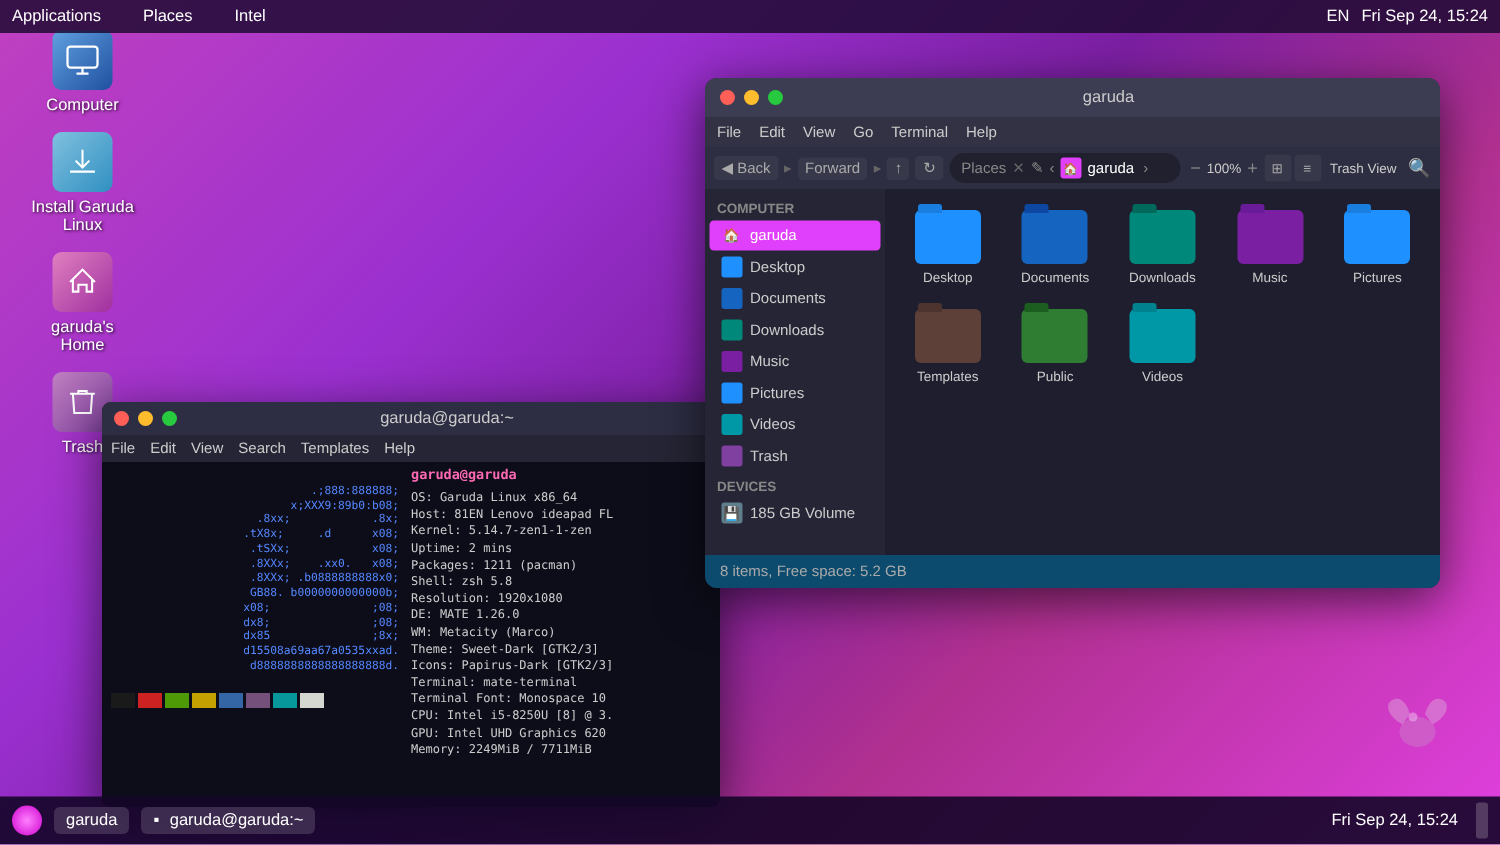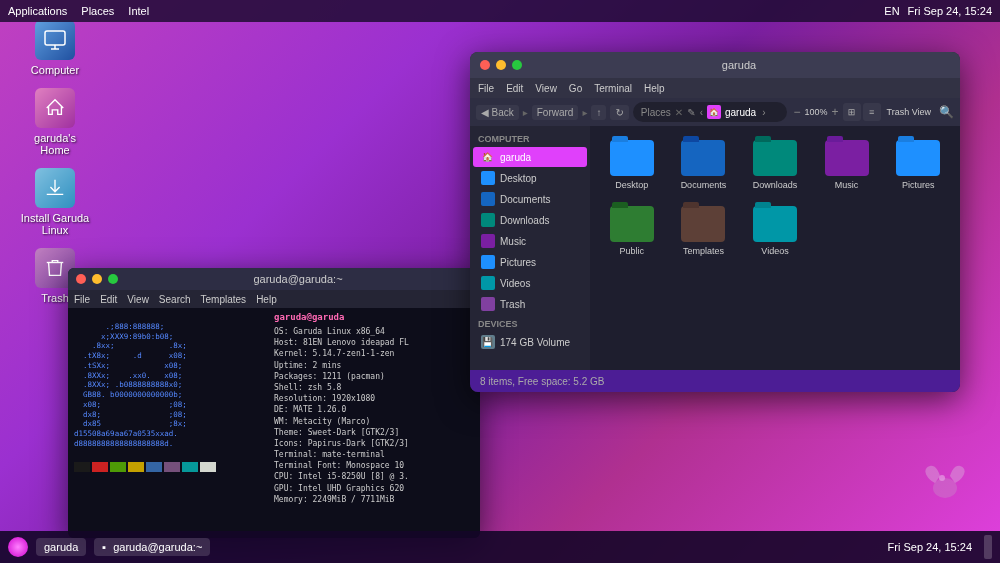--- a/index.html
+++ b/index.html
@@ -49,21 +49,21 @@
       height: 22px;
       background: rgba(30, 10, 50, 0.85);
       display: flex;
       align-items: center;
       justify-content: space-between;
       padding: 0 8px;
       font-size: 11px;
       color: white;
       z-index: 100;
     }
-    .top-bar-left { display: flex; gap: 14px; align-items: center; }
+    .top-bar-left { display: flex; gap: 28px; align-items: center; }
     .top-bar-right { display: flex; gap: 8px; align-items: center; }
     .top-bar-item { cursor: pointer; font-size: 11px; }
 
     
     .taskbar {
       position: absolute;
       bottom: 0;
       left: 0;
       right: 0;
       height: 32px;
@@ -343,21 +343,21 @@
       position: absolute;
       top: -4px;
       left: 2px;
       width: 16px;
       height: 6px;
       border-radius: 2px 2px 0 0;
     }
     .fm-folder-name { color: #cccccc; font-size: 9px; text-align: center; }
     .fm-statusbar {
       height: 22px;
-      background: #4c1d95;
+      background: #0c4a6e;
       display: flex;
       align-items: center;
       padding: 0 10px;
     }
     .fm-status-text { color: #aaaaaa; font-size: 10px; }
 
     
     .folder-blue { background: #1e90ff; }
     .folder-blue::before { background: #1a7ee0; }
     .folder-dark-blue { background: #1565c0; }
@@ -403,34 +403,34 @@
     <div class="icon-img" style="background: linear-gradient(135deg, #60a0e0, #2050a0); border-radius: 6px; display:flex; align-items:center; justify-content:center;">
       <svg width="24" height="24" viewBox="0 0 24 24" fill="white">
         <rect x="2" y="3" width="20" height="14" rx="2" fill="none" stroke="white" stroke-width="1.5"></rect>
         <line x1="8" y1="21" x2="16" y2="21" stroke="white" stroke-width="1.5"></line>
         <line x1="12" y1="17" x2="12" y2="21" stroke="white" stroke-width="1.5"></line>
       </svg>
     </div>
     <span class="icon-label">Computer</span>
   </div>
   <div class="desktop-icon">
+    <div class="icon-img" style="background: linear-gradient(135deg, #80c0e0, #3090c0); border-radius: 6px; display:flex; align-items:center; justify-content:center;">
+      <svg width="22" height="22" viewBox="0 0 24 24" fill="none" stroke="white" stroke-width="1.5">
+        <path d="M12 3v13M7 11l5 5 5-5M3 19h18"></path>
+      </svg>
+    </div>
+    <span class="icon-label">Install Garuda Linux</span>
+  </div>
+  <div class="desktop-icon">
     <div class="icon-img" style="background: linear-gradient(135deg, #e080c0, #a030a0); border-radius: 6px; display:flex; align-items:center; justify-content:center;">
       <svg width="22" height="22" viewBox="0 0 24 24" fill="white">
         <path d="M3 12l9-9 9 9M5 10v9h4v-5h6v5h4V10" fill="none" stroke="white" stroke-width="1.5"></path>
       </svg>
     </div>
     <span class="icon-label">garuda's Home</span>
-  </div>
-  <div class="desktop-icon">
-    <div class="icon-img" style="background: linear-gradient(135deg, #80c0e0, #3090c0); border-radius: 6px; display:flex; align-items:center; justify-content:center;">
-      <svg width="22" height="22" viewBox="0 0 24 24" fill="none" stroke="white" stroke-width="1.5">
-        <path d="M12 3v13M7 11l5 5 5-5M3 19h18"></path>
-      </svg>
-    </div>
-    <span class="icon-label">Install Garuda Linux</span>
   </div>
   <div class="desktop-icon">
     <div class="icon-img" style="background: linear-gradient(135deg, #c080c0, #8040a0); border-radius: 6px; display:flex; align-items:center; justify-content:center;">
       <svg width="22" height="22" viewBox="0 0 24 24" fill="none" stroke="white" stroke-width="1.5">
         <polyline points="3 6 5 6 21 6"></polyline>
         <path d="M19 6l-1 14H6L5 6M9 6V4h6v2"></path>
       </svg>
     </div>
     <span class="icon-label">Trash</span>
   </div>
@@ -445,21 +445,21 @@
   </div>
   <div class="terminal-menubar">
     <span class="terminal-menu-item">File</span>
     <span class="terminal-menu-item">Edit</span>
     <span class="terminal-menu-item">View</span>
     <span class="terminal-menu-item">Search</span>
     <span class="terminal-menu-item">Templates</span>
     <span class="terminal-menu-item">Help</span>
   </div>
   <div class="terminal-body">
-    <div class="terminal-left" style="font-size:7.5px; color:#00cfff;">
+    <div class="terminal-left" style="font-size:7.5px; color:#00cfff;text-align:right;">
 <span style="color:#5588ff">       .;888:888888;</span>
 <span style="color:#5588ff">      x;XXX9:89b0:b08;</span>
 <span style="color:#5588ff">    .8xx;            .8x;</span>
 <span style="color:#5588ff">  .tX8x;     .d      x08;</span>
 <span style="color:#5588ff">  .tSXx;            x08;</span>
 <span style="color:#5588ff">  .8XXx;    .xx0.   x08;</span>
 <span style="color:#5588ff">  .8XXx; .b0888888888x0;</span>
 <span style="color:#5588ff">  GB88. b0000000000000b;</span>
 <span style="color:#5588ff">  x08;               ;08;</span>
 <span style="color:#5588ff">  dx8;               ;08;</span>
@@ -577,21 +577,21 @@
         <div class="fm-sidebar-icon" style="background:#0097a7;"></div>
         <span>Videos</span>
       </div>
       <div class="fm-sidebar-item">
         <div class="fm-sidebar-icon" style="background:#8040a0;"></div>
         <span>Trash</span>
       </div>
       <div class="fm-sidebar-section">Devices</div>
       <div class="fm-sidebar-item">
         <div class="fm-sidebar-icon" style="background:#607d8b;">💾</div>
-        <span>174 GB Volume</span>
+        <span>185 GB Volume</span>
       </div>
 
     </div>
 
     <div class="fm-content">
 
       <div class="fm-folder-item">
         <div class="fm-folder-icon folder-blue"></div>
         <span class="fm-folder-name">Desktop</span>
       </div>
@@ -606,26 +606,26 @@
       <div class="fm-folder-item">
         <div class="fm-folder-icon folder-purple"></div>
         <span class="fm-folder-name">Music</span>
       </div>
 
       <div class="fm-folder-item">
         <div class="fm-folder-icon folder-blue"></div>
         <span class="fm-folder-name">Pictures</span>
       </div>
       <div class="fm-folder-item">
+        <div class="fm-folder-icon folder-brown"></div>
+        <span class="fm-folder-name">Templates</span>
+      </div>
+      <div class="fm-folder-item">
         <div class="fm-folder-icon folder-green"></div>
         <span class="fm-folder-name">Public</span>
-      </div>
-      <div class="fm-folder-item">
-        <div class="fm-folder-icon folder-brown"></div>
-        <span class="fm-folder-name">Templates</span>
       </div>
       <div class="fm-folder-item">
         <div class="fm-folder-icon folder-cyan"></div>
         <span class="fm-folder-name">Videos</span>
       </div>
     </div>
   </div>
 
   <div class="fm-statusbar">
     <span class="fm-status-text">8 items, Free space: 5.2 GB</span>

